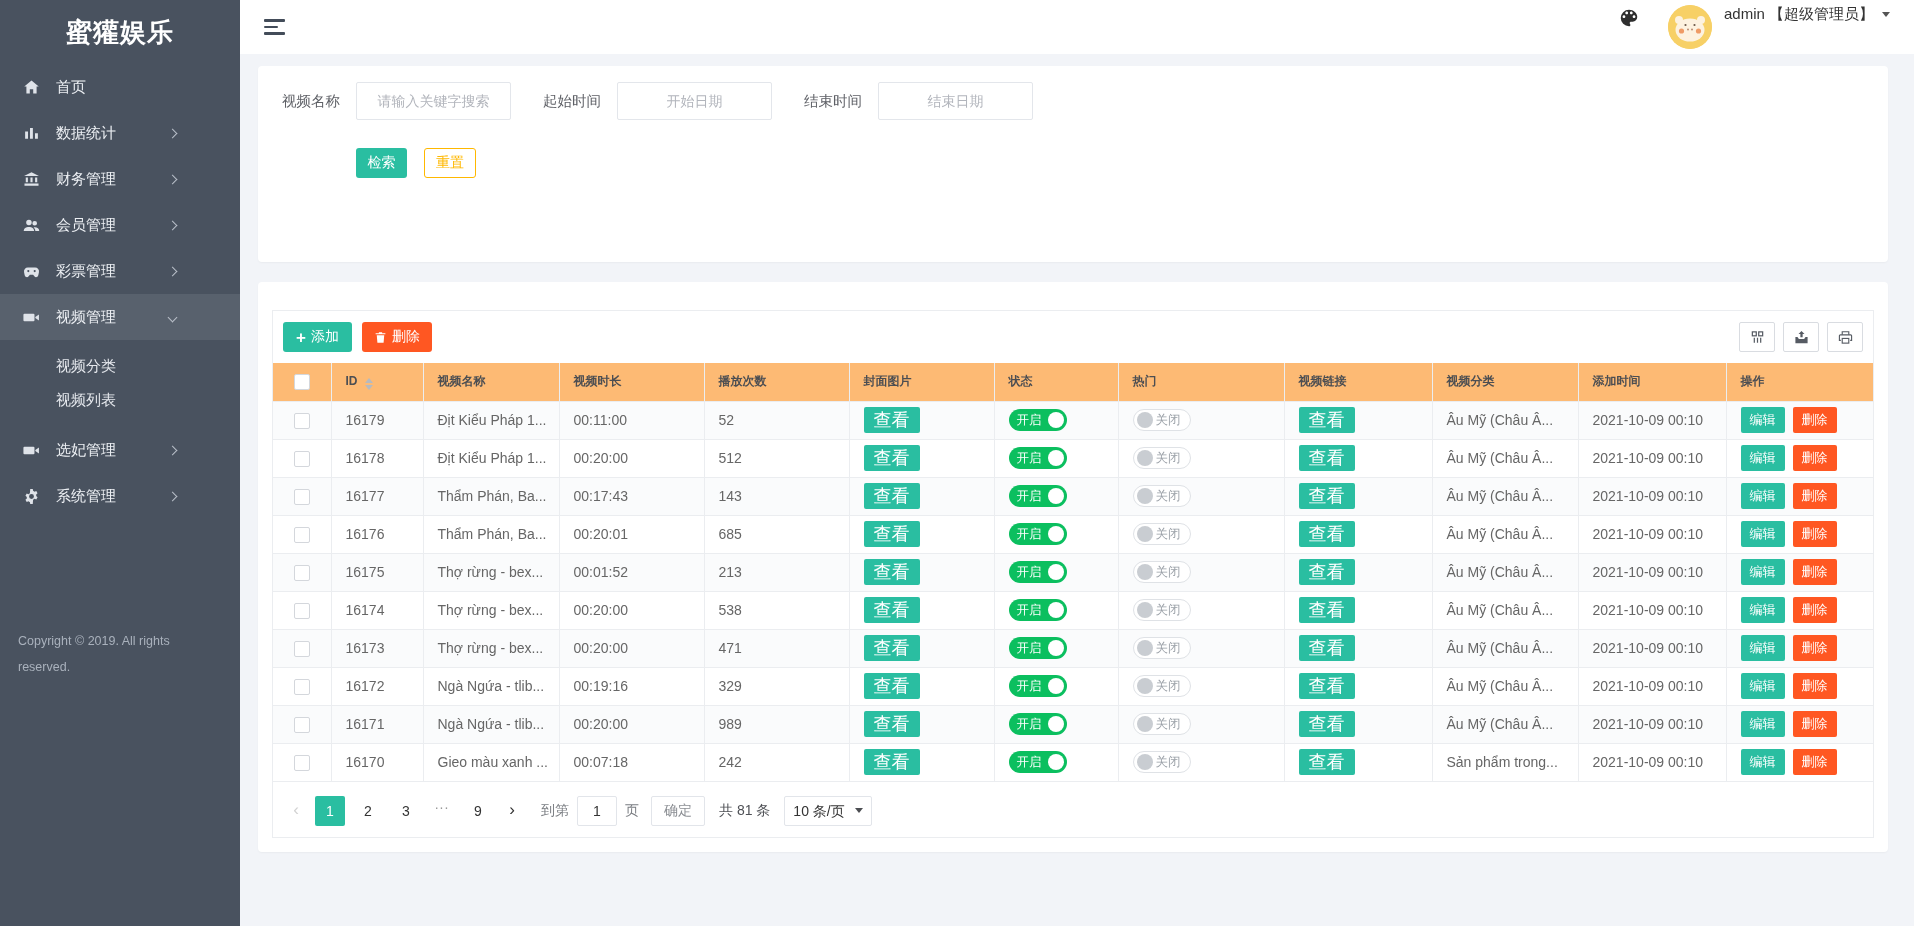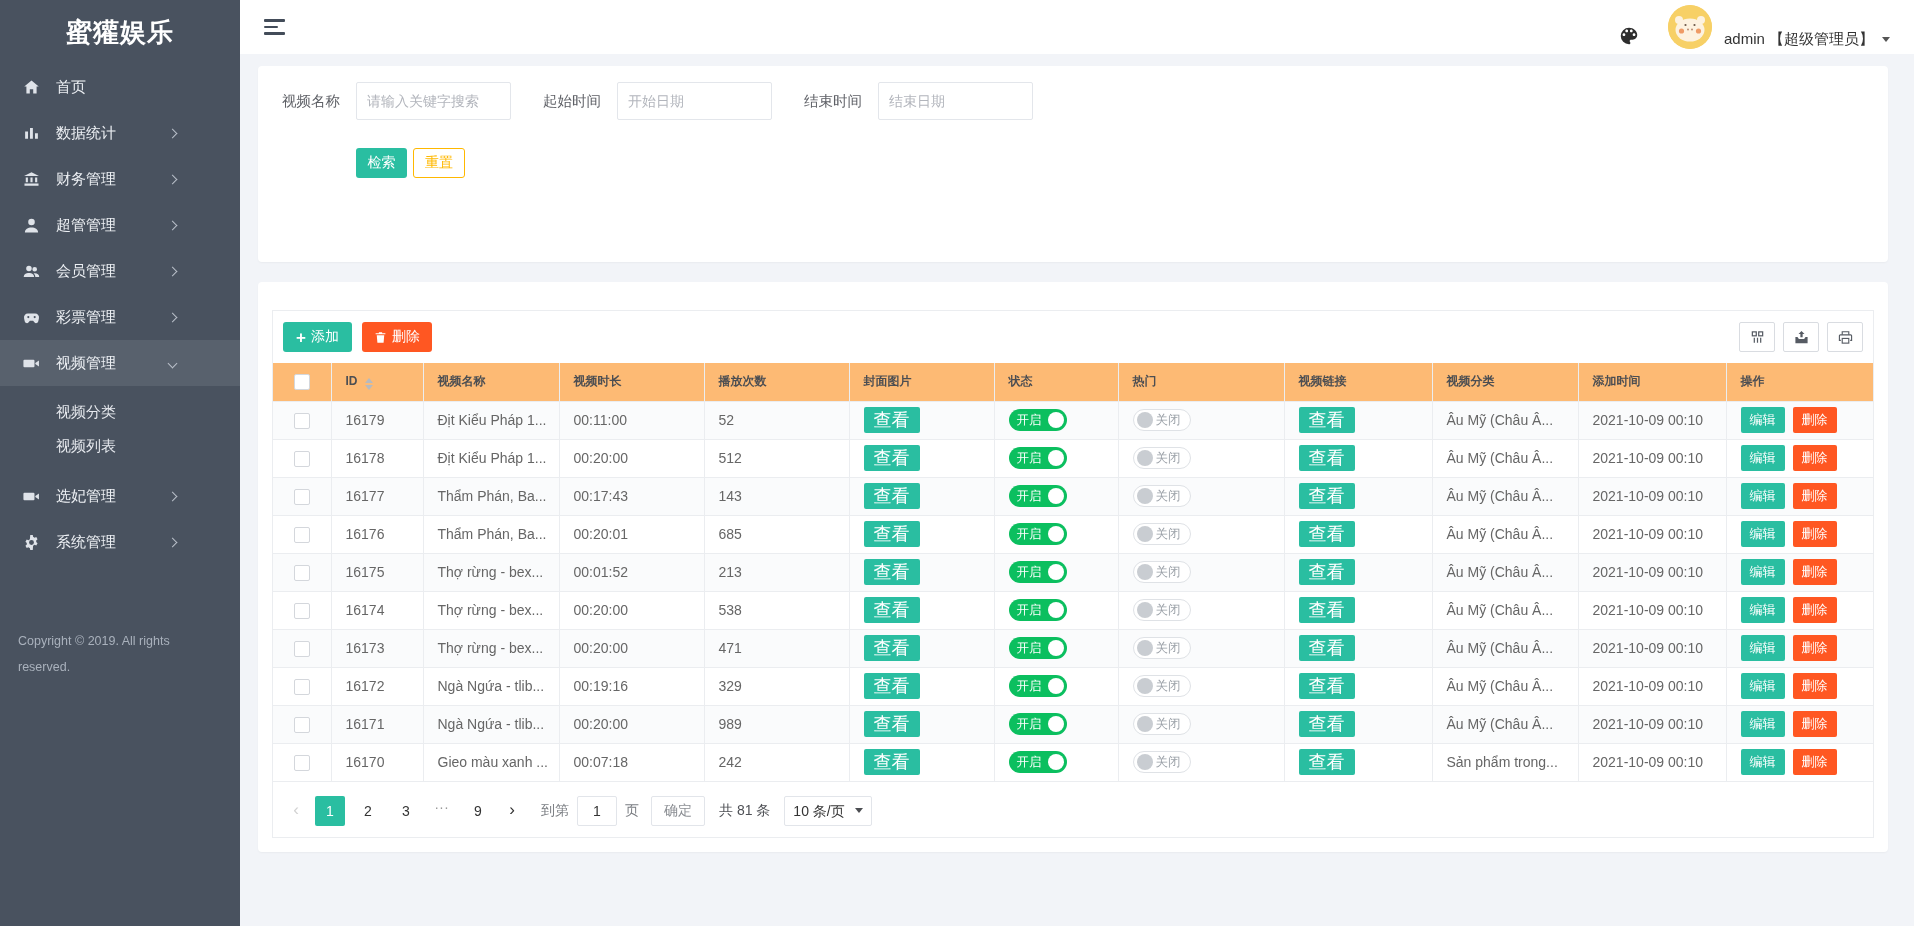--- a/index.html
+++ b/index.html
@@ -21,37 +21,37 @@
   .nav-item.active + .sub-item { margin-top:9px; }
   .sub-item + .nav-item { margin-top:10px; }
   .copyright { position:absolute; top:628px; left:18px; right:16px; color:#a9b1bc; font-size:12.5px; line-height:2.1; }
 
   
   .main { flex:1; display:flex; flex-direction:column; height:100%; min-width:0; }
   .topbar { height:54px; background:#fff; display:flex; align-items:center; padding:0 24px; flex-shrink:0; }
   .hamburger { width:22px; cursor:pointer; display:flex; flex-direction:column; gap:4px; }
   .hamburger i { display:block; height:2.5px; background:#434c59; border-radius:1px; }
   .hamburger i:nth-child(1){ width:21px; } .hamburger i:nth-child(2){ width:14px; } .hamburger i:nth-child(3){ width:21px; }
-  .topbar-right { margin-left:auto; display:flex; align-items:flex-end; }
+  .topbar-right { margin-left:auto; display:flex; align-items:flex-start; }
   .palette-btn { width:26px; height:26px; margin-right:26px; cursor:pointer; display:flex; align-items:center; justify-content:center; }
   .palette-btn svg { width:22px; height:22px; fill:#2e2e2e; }
   .avatar { width:44px; height:44px; border-radius:50%; background:#f7d066; margin-right:12px; cursor:pointer; overflow:hidden; display:flex; align-items:center; justify-content:center; }
   .user-drop { display:flex; align-items:center; color:#333; font-size:15px; cursor:pointer; }
   .caret { width:0; height:0; border-left:4.5px solid transparent; border-right:4.5px solid transparent; border-top:5.5px solid #555; margin-left:8px; }
 
   
   .content { flex:1; padding:12px 26px 4px 18px; min-width:0; }
   .card { background:#fff; border-radius:4px; box-shadow:0 1px 2px rgba(0,0,0,.04); }
   .search-card { height:196px; padding:16px 0 0 24px; }
   .form-row { display:flex; align-items:center; }
   .form-group { display:flex; align-items:center; margin-right:32px; }
   .form-label { width:62px; text-align:left; color:#5e6066; font-size:14.5px; margin-right:12px; white-space:nowrap; }
-  .form-input { width:155px; height:38px; border:1px solid #e3e6eb; border-radius:2px; padding:0 10px; font-size:14px; color:#333; outline:none; font-family:inherit; }
+  .form-input { width:155px; height:38px; border:1px solid #e3e6eb; border-radius:2px; padding:0 10px; font-size:14px; color:#333; outline:none; font-family:inherit;text-align:center; }
   .form-input::placeholder { color:#b2b5bc; }
-  .btn-row { margin-top:28px; padding-left:74px; display:flex; align-items:center; gap:6px; }
+  .btn-row { margin-top:28px; padding-left:74px; display:flex; align-items:center; gap:17px; }
   .btn { border:none; border-radius:3px; cursor:pointer; font-family:inherit; }
   .btn-search { width:51px; height:30px; background:#2abea1; color:#fff; font-size:14px; }
   .btn-reset { width:52px; height:30px; background:#fff; border:1px solid #ffb800; color:#ffb800; font-size:14px; border-radius:3px; }
 
   .table-card { margin-top:20px; height:570px; padding:28px 14px 0; }
   .table-box { border:1px solid #ebedf0; height:528px; }
   .toolbar { height:52px; display:flex; align-items:center; padding:0 10px; }
   .btn-add { height:30px; padding:0 13px; background:#2abea1; color:#fff; font-size:14px; display:inline-flex; align-items:center; gap:5px; }
   .btn-add .plus { font-size:17px; font-weight:700; line-height:1; }
   .btn-del-top { height:30px; padding:0 12px; background:#ff5722; color:#fff; font-size:14px; display:inline-flex; align-items:center; gap:5px; margin-left:10px; }
@@ -126,29 +126,20 @@
          <span class="nlabel">数据统计</span>
           <span class="arrow r"></span>
        </div>
         <div class="nav-item">
          <span class="nicon">
             <svg viewBox="0 0 16 16">
               <path d="M8 1.1 15 4.8H1zM2.6 6h2v4.5h-2zM7 6h2v4.5H7zM11.4 6h2v4.5h-2zM1.4 11.8h13.2v2H1.4z"></path>
             </svg>
           </span>
          <span class="nlabel">财务管理</span>
-          <span class="arrow r"></span>
-       </div>
-        <div class="nav-item">
-         <span class="nicon">
-            <svg viewBox="0 0 16 16">
-              <path d="M8 7.8a3.1 3.1 0 1 0 0-6.2 3.1 3.1 0 0 0 0 6.2zM1.8 14.5c0-3.1 2.8-4.6 6.2-4.6s6.2 1.5 6.2 4.6z"></path>
-            </svg>
-          </span>
-         <span class="nlabel">超管管理</span>
           <span class="arrow r"></span>
        </div>
         <div class="nav-item">
          <span class="nicon">
             <svg viewBox="0 0 16 16">
               <path d="M5.6 7.8a2.6 2.6 0 1 0 0-5.2 2.6 2.6 0 0 0 0 5.2zM11 8.1a2.2 2.2 0 1 0 0-4.4 2.2 2.2 0 0 0 0 4.4zM.7 13.2c0-2.6 2.2-3.9 4.9-3.9s4.9 1.3 4.9 3.9zM11.6 13.2c0-1.5-.6-2.7-1.6-3.4.4-.1.8-.2 1.2-.2 2.2 0 4.1 1.1 4.1 3.6z"></path>
             </svg>
           </span>
          <span class="nlabel">会员管理</span>
           <span class="arrow r"></span>

